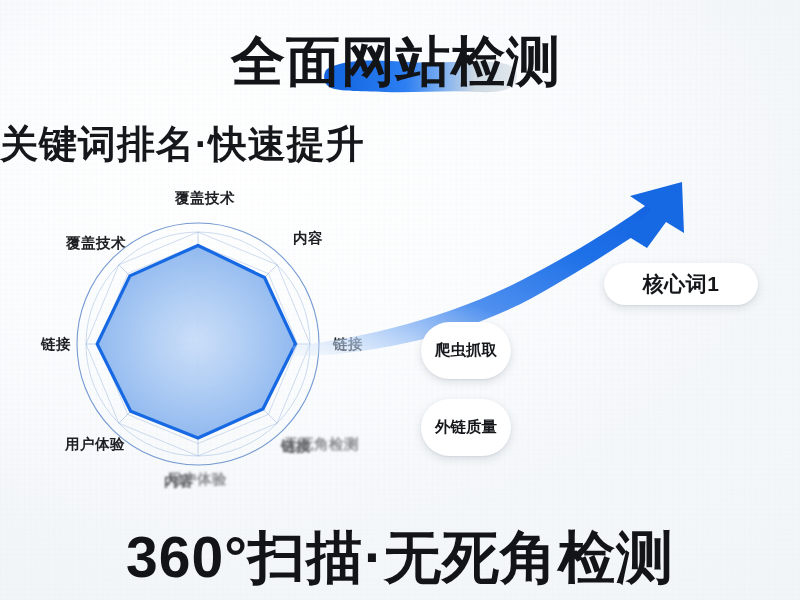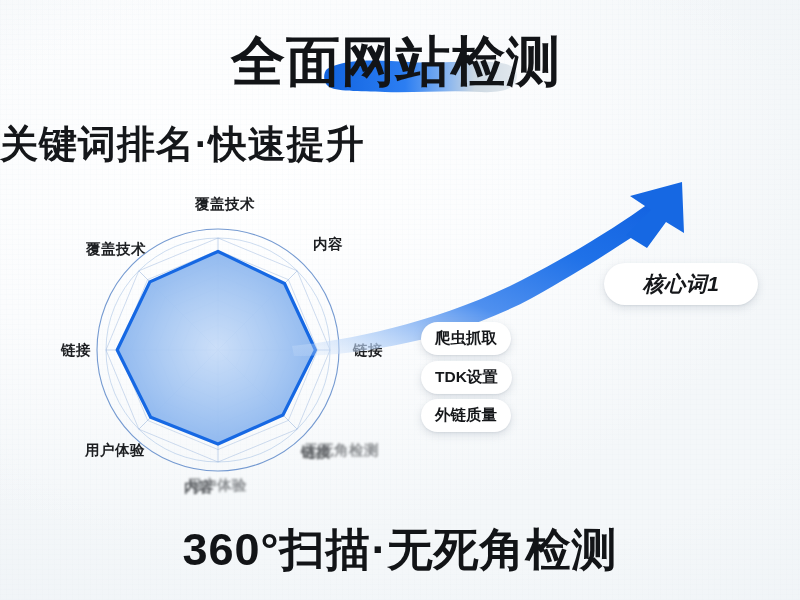--- a/index.html
+++ b/index.html
@@ -81,37 +81,36 @@
     white-space: nowrap;
   }
 
   
   .footline {
     position: absolute;
     left: 0;
     top: 520px;
     width: 800px;
     text-align: center;
-    font-size: 45px;
+    font-size: 57px;
     font-weight: bold;
     color: #121417;
     letter-spacing: 1px;
     z-index: 6;
     white-space: nowrap;
   }
 
   
   #radar-block {
     position: absolute;
     left: 38px;
-    top: 198px;
+    top: 192px;
     width: 350px;
     height: 310px;
     z-index: 3;
-    margin-left: 20px;
   }
   #radar-svg {
     position: absolute;
     left: 0;
     top: 0;
   }
   .axis-label {
     position: absolute;
     font-size: 14.5px;
     font-weight: bold;
@@ -150,35 +149,34 @@
     background: #ffffff;
     border-radius: 40px;
     box-shadow: 0 3px 9px rgba(118,134,152,.22), 0 1px 2px rgba(118,134,152,.14);
     color: #15171a;
     font-weight: bold;
     z-index: 5;
     white-space: nowrap;
   }
   .pill.small {
     height: 25px;
-    padding: 4px 14px;
+    padding: 16px 14px;
     font-size: 15.5px;
     left: 421px;
   }
   .pill.small.p1 { top: 322px; }
   .pill.small.p2 { top: 361px; }
   .pill.small.p3 { top: 399px; }
 
   .pill.big {
     height: 42px;
     width: 154px;
     font-size: 21px;
     left: 604px;
     letter-spacing: .5px;
-    font-style: italic;
   }
   .pill.big.k1 { top: 263px; }
   .pill.big.k2 { top: 331px; }
 </style>
 </head>
 <body>
 
 <div id="poster">
 
   <div class="headline-wrap">
@@ -280,23 +278,20 @@
 
     <path d="M2,166 C60,160 150,142 232,100 C290,70 330,44 358,24
              L368,40 C338,60 296,88 242,118 C160,162 62,176 4,176 Z" fill="url(#arrowGrad)"></path>
 
     <path d="M392,2 L340,16 L361,30 L336,55 L357,68 L376,42 L394,53 Z" fill="#1668e3"></path>
   </svg>
 
   <div class="pill small p1">
     <span>爬虫抓取</span>
   </div>
-  <div class="pill small p2">
-    <span>TDK设置</span>
-  </div>
   <div class="pill small p3">
     <span>外链质量</span>
   </div>
 
   <div class="pill big k1">
     <span>核心词1</span>
   </div>
 
   <div class="footline">360°扫描·无死角检测</div>
 

